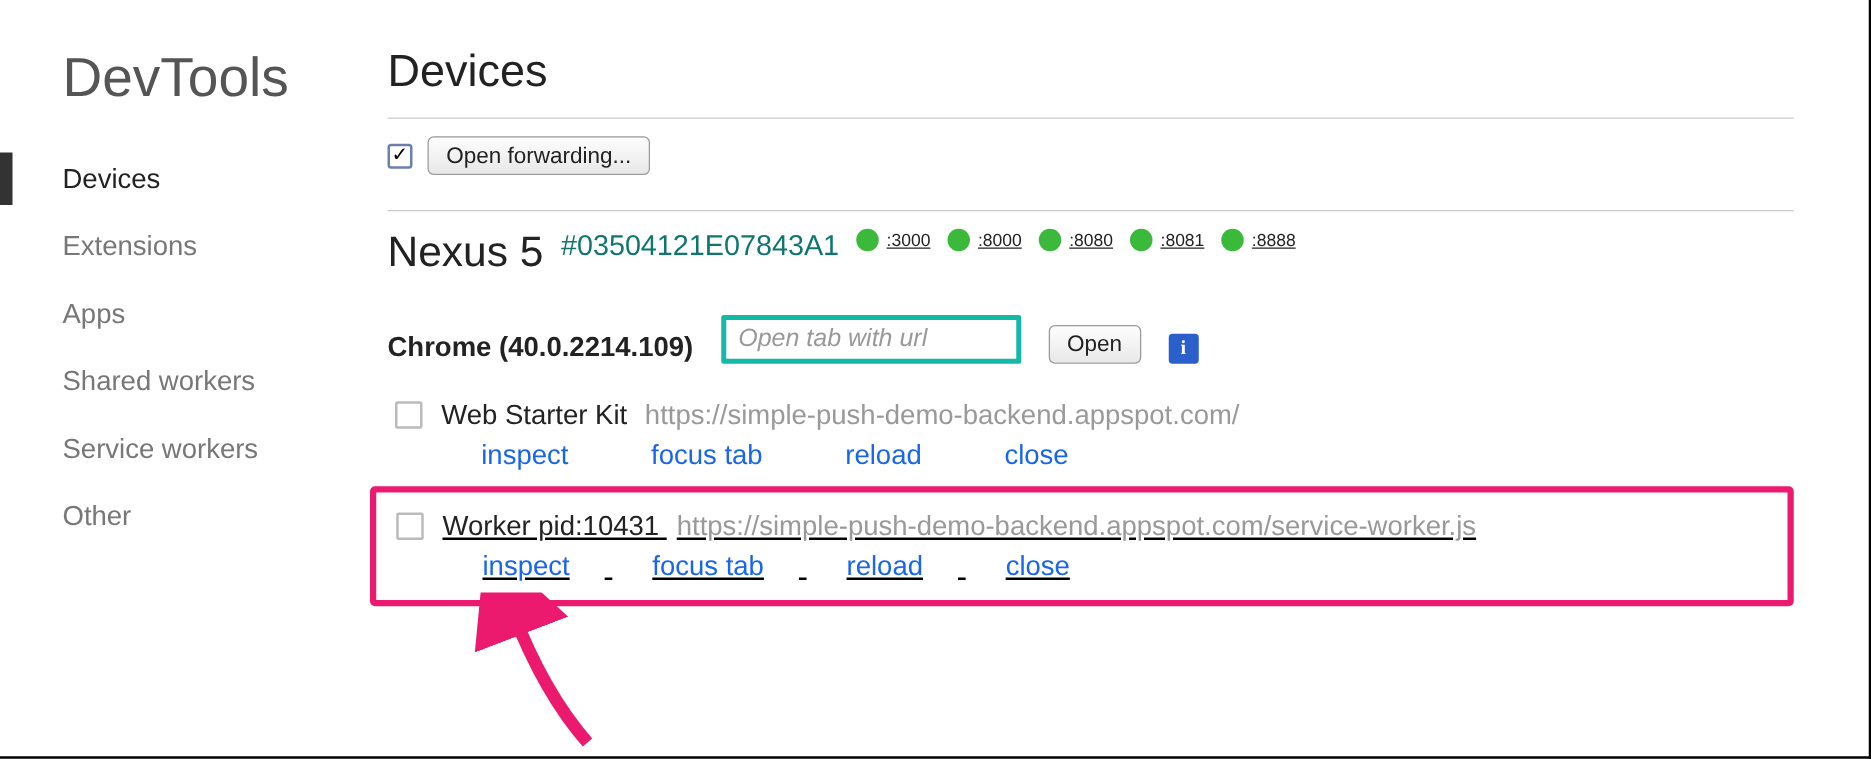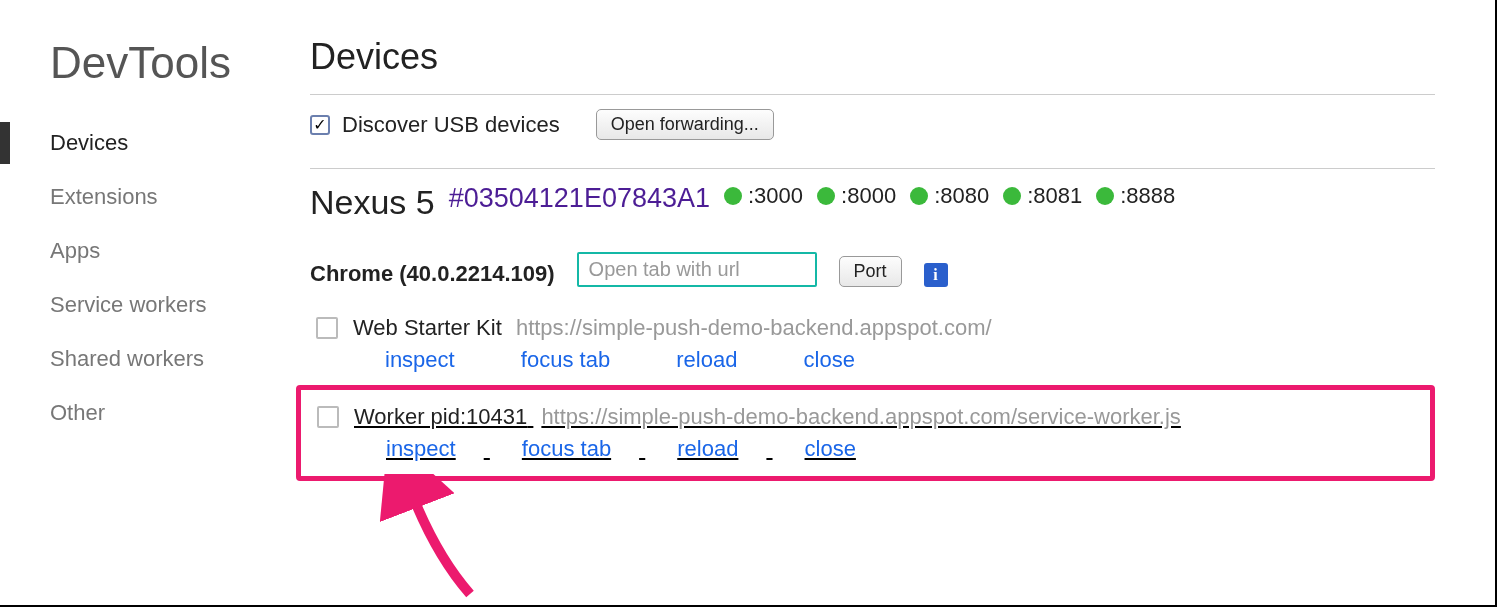--- a/index.html
+++ b/index.html
@@ -105,29 +105,30 @@
     gap: 14px;
     flex-wrap: wrap;
     margin-bottom: 30px;
   }
   .device-name {
     font-size: 34px;
     font-weight: 400;
     color: #222;
   }
   .device-id {
-    font-size: 27px;
-    color: #4c1d95;
+    font-size: 23px;
+    color: #0f766e;
   }
   .port {
     display: inline-flex;
     align-items: center;
     gap: 6px;
-    font-size: 22px;
-    color: #222;
+    font-size: 14px;
+    color: #222;
+    text-decoration: underline;
   }
   .dot {
     width: 18px;
     height: 18px;
     border-radius: 50%;
     background: #3bb93b;
     display: inline-block;
   }
   .browser-row {
     display: flex;
@@ -138,23 +139,24 @@
   .browser-label {
     font-size: 22px;
     font-weight: 700;
     color: #222;
   }
   .url-input {
     font-family: Arial, sans-serif;
     font-size: 20px;
     padding: 4px 10px;
     width: 240px;
-    border: 2px solid #14b8a6;
+    border: 4px solid #14b8a6;
     border-radius: 2px;
     color: #222;
+    font-style: italic;
   }
   .url-input::placeholder { color: #999; }
   .info-icon {
     width: 24px;
     height: 24px;
     background: #2a5fcc;
     color: #fff;
     font-family: Georgia, serif;
     font-weight: bold;
     font-size: 16px;
@@ -215,32 +217,31 @@
 </style>
 </head>
 <body>
 
 <div class="container">
   <div class="sidebar">
     <div class="sidebar-title">DevTools</div>
     <div class="sidebar-item active">Devices</div>
     <div class="sidebar-item">Extensions</div>
     <div class="sidebar-item">Apps</div>
+    <div class="sidebar-item">Shared workers</div>
     <div class="sidebar-item">Service workers</div>
-    <div class="sidebar-item">Shared workers</div>
     <div class="sidebar-item">Other</div>
   </div>
 
   <div class="main">
     <div class="main-title">Devices</div>
     <hr class="divider">
 
     <div class="toolbar-row">
       <span class="checkbox">✓</span>
-      <span class="discover-label">Discover USB devices</span>
       <button class="native-button">Open forwarding...</button>
     </div>
 
     <hr class="divider">
 
     <div class="device-row">
       <span class="device-name">Nexus 5</span>
       <span class="device-id">#03504121E07843A1</span>
       <span class="port">
           <span class="dot"></span>
@@ -260,21 +261,21 @@
         </span>
       <span class="port">
           <span class="dot"></span>
           <span>:8888</span>
         </span>
     </div>
 
     <div class="browser-row">
       <span class="browser-label">Chrome (40.0.2214.109)</span>
       <input class="url-input" type="text" placeholder="Open tab with url" style="">
-      <button class="native-button">Port</button>
+      <button class="native-button">Open</button>
       <span class="info-icon">i</span>
     </div>
 
     <div class="tab-entry">
       <span class="entry-checkbox"></span>
       <div class="entry-body">
         <div class="entry-title-row">
           <span class="entry-title">Web Starter Kit</span>
           <span class="entry-url">https://simple-push-demo-backend.appspot.com/</span>
         </div>

